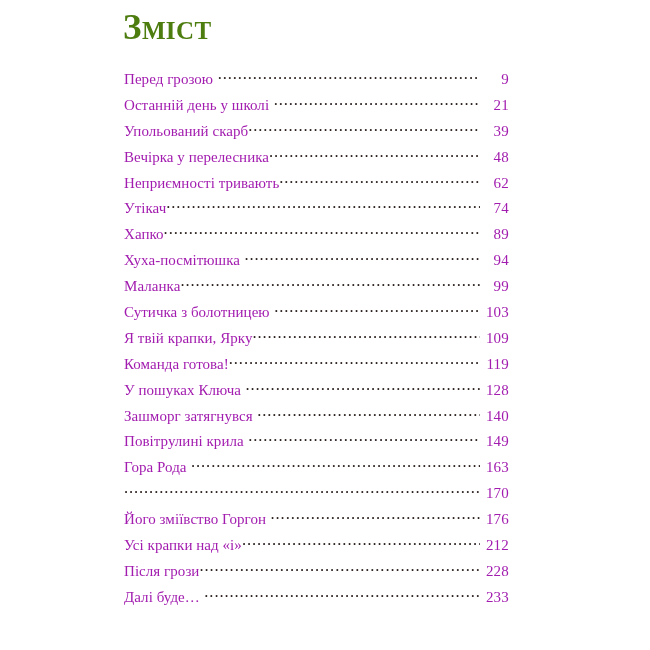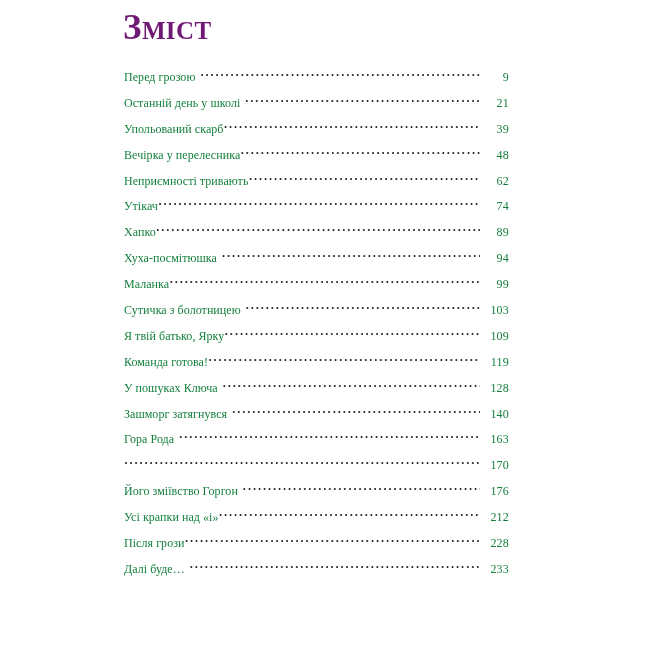--- a/index.html
+++ b/index.html
@@ -14,21 +14,21 @@
     background: #ffffff;
     overflow: hidden;
     font-family: "Liberation Serif", "DejaVu Serif", serif;
   }
 
   
   #toc-title {
     position: absolute;
     left: 123px;
     top: 10px;
-    color: #701a75;
+    color: #4d7c0f;
     font-family: "Liberation Serif", "DejaVu Serif", serif;
     font-weight: 700;
     letter-spacing: 0.4px;
     white-space: nowrap;
     line-height: 1;
   }
   #toc-title .cap {
     font-size: 35px;
     vertical-align: baseline;
   }
@@ -41,22 +41,22 @@
   #toc-list {
     position: absolute;
     left: 124px;
     top: 69px;
     width: 385px;
   }
   .toc-entry {
     display: flex;
     align-items: baseline;
     height: 25.9px;
-    color: #15803d;
-    font-size: 12px;
+    color: #a21caf;
+    font-size: 15px;
     white-space: nowrap;
   }
   .toc-entry .entry-title {
     flex: 0 0 auto;
     letter-spacing: 0.05px;
   }
   .toc-entry .leaders {
     flex: 1 1 auto;
     overflow: hidden;
     min-width: 8px;
@@ -137,40 +137,45 @@
         <span class="entry-title">Маланка</span>
         <span class="leaders"></span>
         <span class="entry-page">99</span>
       </div>
       <div class="toc-entry gap">
         <span class="entry-title">Сутичка з болотницею</span>
         <span class="leaders"></span>
         <span class="entry-page">103</span>
       </div>
       <div class="toc-entry">
-        <span class="entry-title">Я твій батько, Ярку</span>
+        <span class="entry-title">Я твій крапки, Ярку</span>
         <span class="leaders"></span>
         <span class="entry-page">109</span>
       </div>
       <div class="toc-entry">
         <span class="entry-title">Команда готова!</span>
         <span class="leaders"></span>
         <span class="entry-page">119</span>
       </div>
       <div class="toc-entry gap">
         <span class="entry-title">У пошуках Ключа</span>
         <span class="leaders"></span>
         <span class="entry-page">128</span>
       </div>
       <div class="toc-entry gap">
         <span class="entry-title">Зашморг затягнувся</span>
         <span class="leaders"></span>
         <span class="entry-page">140</span>
       </div>
       <div class="toc-entry gap">
+        <span class="entry-title">Повітрулині крила</span>
+        <span class="leaders"></span>
+        <span class="entry-page">149</span>
+      </div>
+      <div class="toc-entry gap">
         <span class="entry-title">Гора Рода</span>
         <span class="leaders"></span>
         <span class="entry-page">163</span>
       </div>
       <div class="toc-entry">
         <span class="leaders"></span>
         <span class="entry-page">170</span>
       </div>
       <div class="toc-entry gap">
         <span class="entry-title">Його зміївство Горгон</span>

